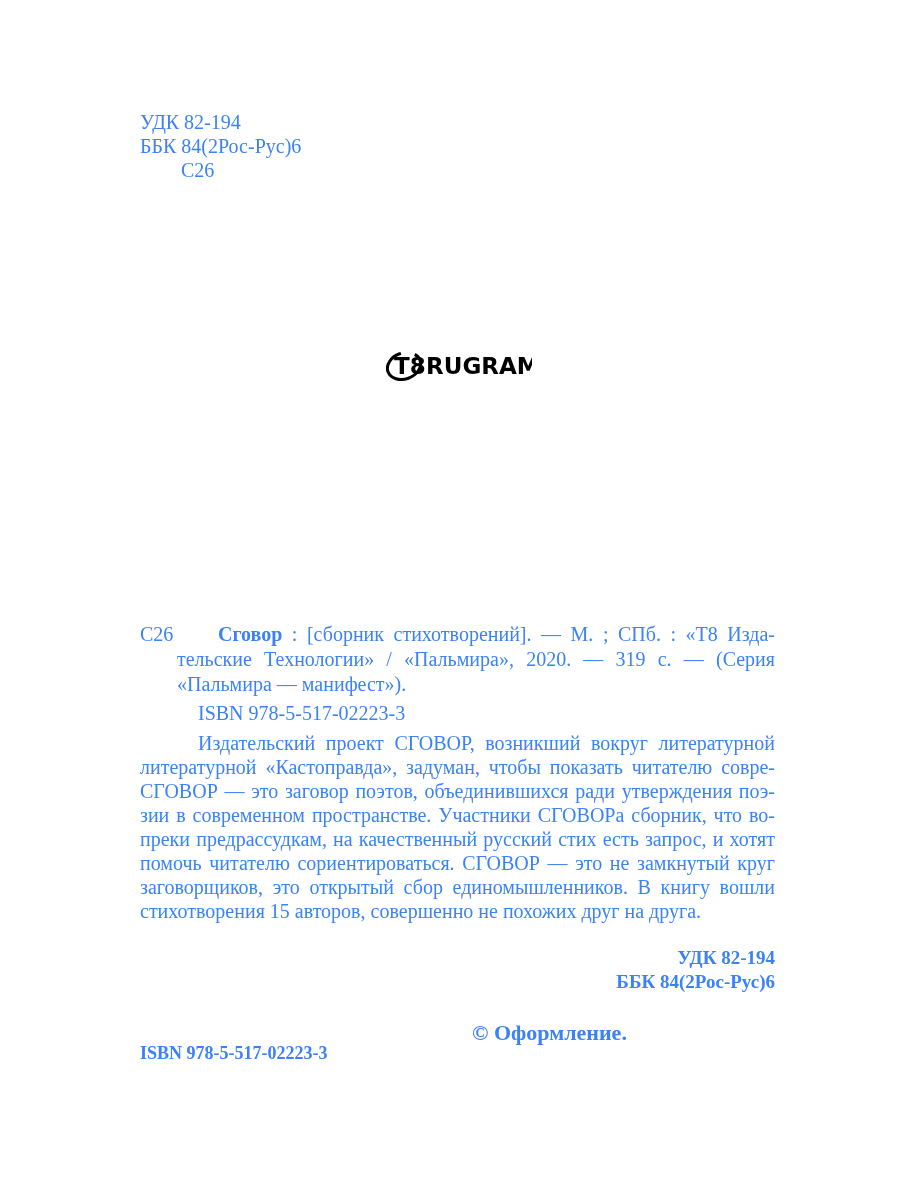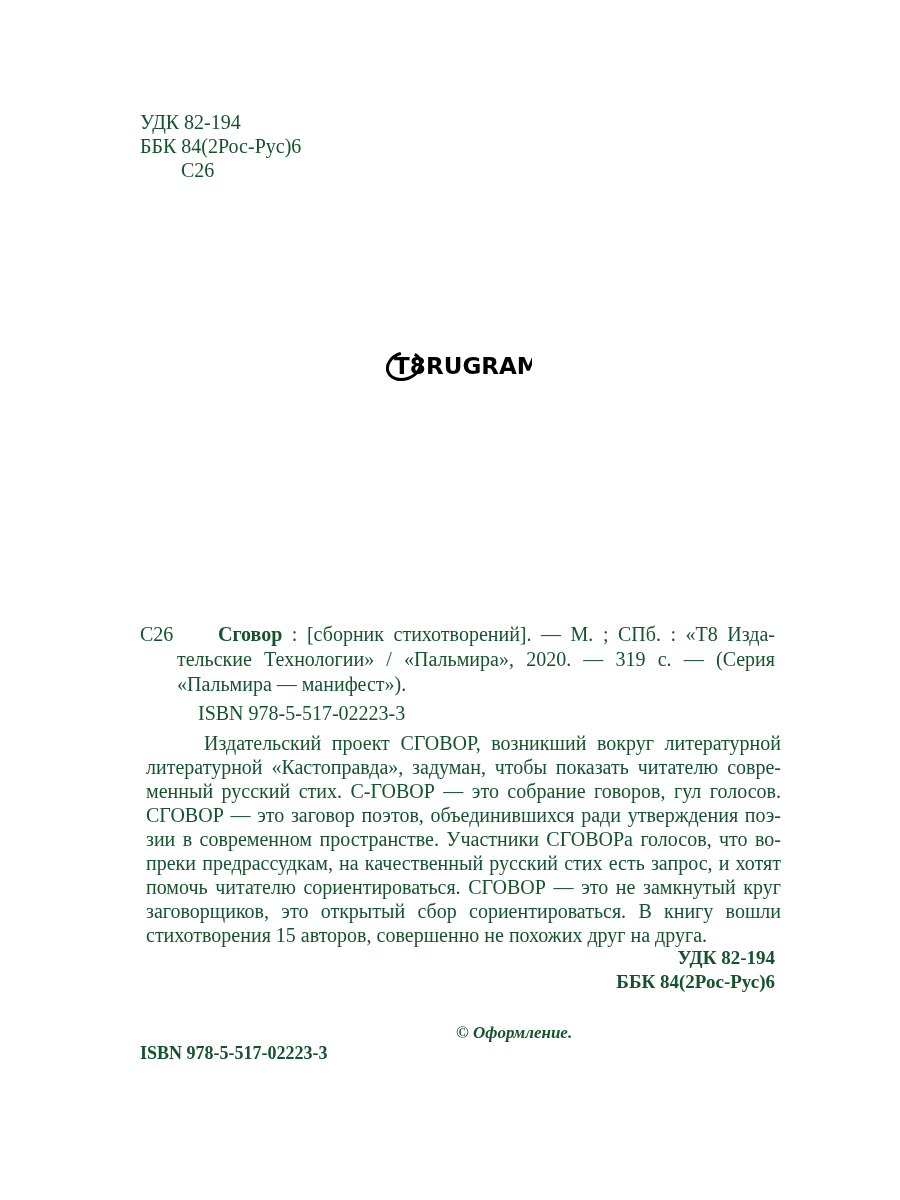--- a/index.html
+++ b/index.html
@@ -2,21 +2,21 @@
 <html><head>
 <meta charset="utf-8">
 <style>
   * { margin: 0; padding: 0; box-sizing: border-box; }
   html, body { background: #ffffff; }
   .page {
     position: relative;
     width: 900px;
     height: 1200px;
     background: #ffffff;
-    color: #14532d;
+    color: #3b82f6;
     font-family: "Liberation Serif", serif;
     font-size: 20px;
     overflow: hidden;
     margin: 0 auto;
   }
 
   
   .header-block {
     position: absolute;
     left: 140px;
@@ -53,21 +53,21 @@
   .catalog-line1 { text-indent: 41px; }
   .title-bold { font-weight: bold; }
   .isbn-line {
     margin-left: 21px;
     margin-top: 4px;
   }
 
   
   .annotation {
     position: absolute;
-    left: 146px;
+    left: 140px;
     top: 731px;
     width: 635px;
     line-height: 24px;
   }
   .annotation .first { text-indent: 58px; }
 
   
   .classification {
     position: absolute;
     right: 125px;
@@ -81,26 +81,25 @@
   
   .footer-isbn {
     position: absolute;
     left: 140px;
     top: 1043px;
     font-weight: bold;
     font-size: 18px;
   }
   .copyright-block {
     position: absolute;
-    left: 456px;
+    left: 472px;
     top: 1021px;
     font-weight: bold;
-    font-size: 17px;
+    font-size: 22px;
     line-height: 23px;
-    font-style: italic;
   }
 </style>
 </head>
 <body>
 
 <div class="page">
 
   <div class="header-block">
     <div>УДК 82-194</div>
     <div>ББК 84(2Рос-Рус)6</div>
@@ -119,26 +118,25 @@
     <span class="catalog-code">С26</span>
     <div class="jline catalog-line1"><span class="title-bold">Сговор</span><span> : [сборник стихотворений]. — М. ; СПб. : «Т8 Изда-</span></div>
     <div class="jline">тельские Технологии» / «Пальмира», 2020. — 319 с. — (Серия</div>
     <div>«Пальмира — манифест»).</div>
     <div class="isbn-line">ISBN 978-5-517-02223-3</div>
   </div>
 
   <div class="annotation">
     <div class="jline first">Издательский проект СГОВОР, возникший вокруг литературной</div>
     <div class="jline">литературной «Кастоправда», задуман, чтобы показать читателю совре-</div>
-    <div class="jline">менный русский стих. С-ГОВОР — это собрание говоров, гул голосов.</div>
     <div class="jline">СГОВОР — это заговор поэтов, объединившихся ради утверждения поэ-</div>
-    <div class="jline">зии в современном пространстве. Участники СГОВОРа голосов, что во-</div>
+    <div class="jline">зии в современном пространстве. Участники СГОВОРа сборник, что во-</div>
     <div class="jline">преки предрассудкам, на качественный русский стих есть запрос, и хотят</div>
     <div class="jline">помочь читателю сориентироваться. СГОВОР — это не замкнутый круг</div>
-    <div class="jline">заговорщиков, это открытый сбор сориентироваться. В книгу вошли</div>
+    <div class="jline">заговорщиков, это открытый сбор единомышленников. В книгу вошли</div>
     <div>стихотворения 15 авторов, совершенно не похожих друг на друга.</div>
   </div>
 
   <div class="classification">
     <div>УДК 82-194</div>
     <div>ББК 84(2Рос-Рус)6</div>
   </div>
 
   <div class="footer-isbn">ISBN 978-5-517-02223-3</div>
   <div class="copyright-block">

